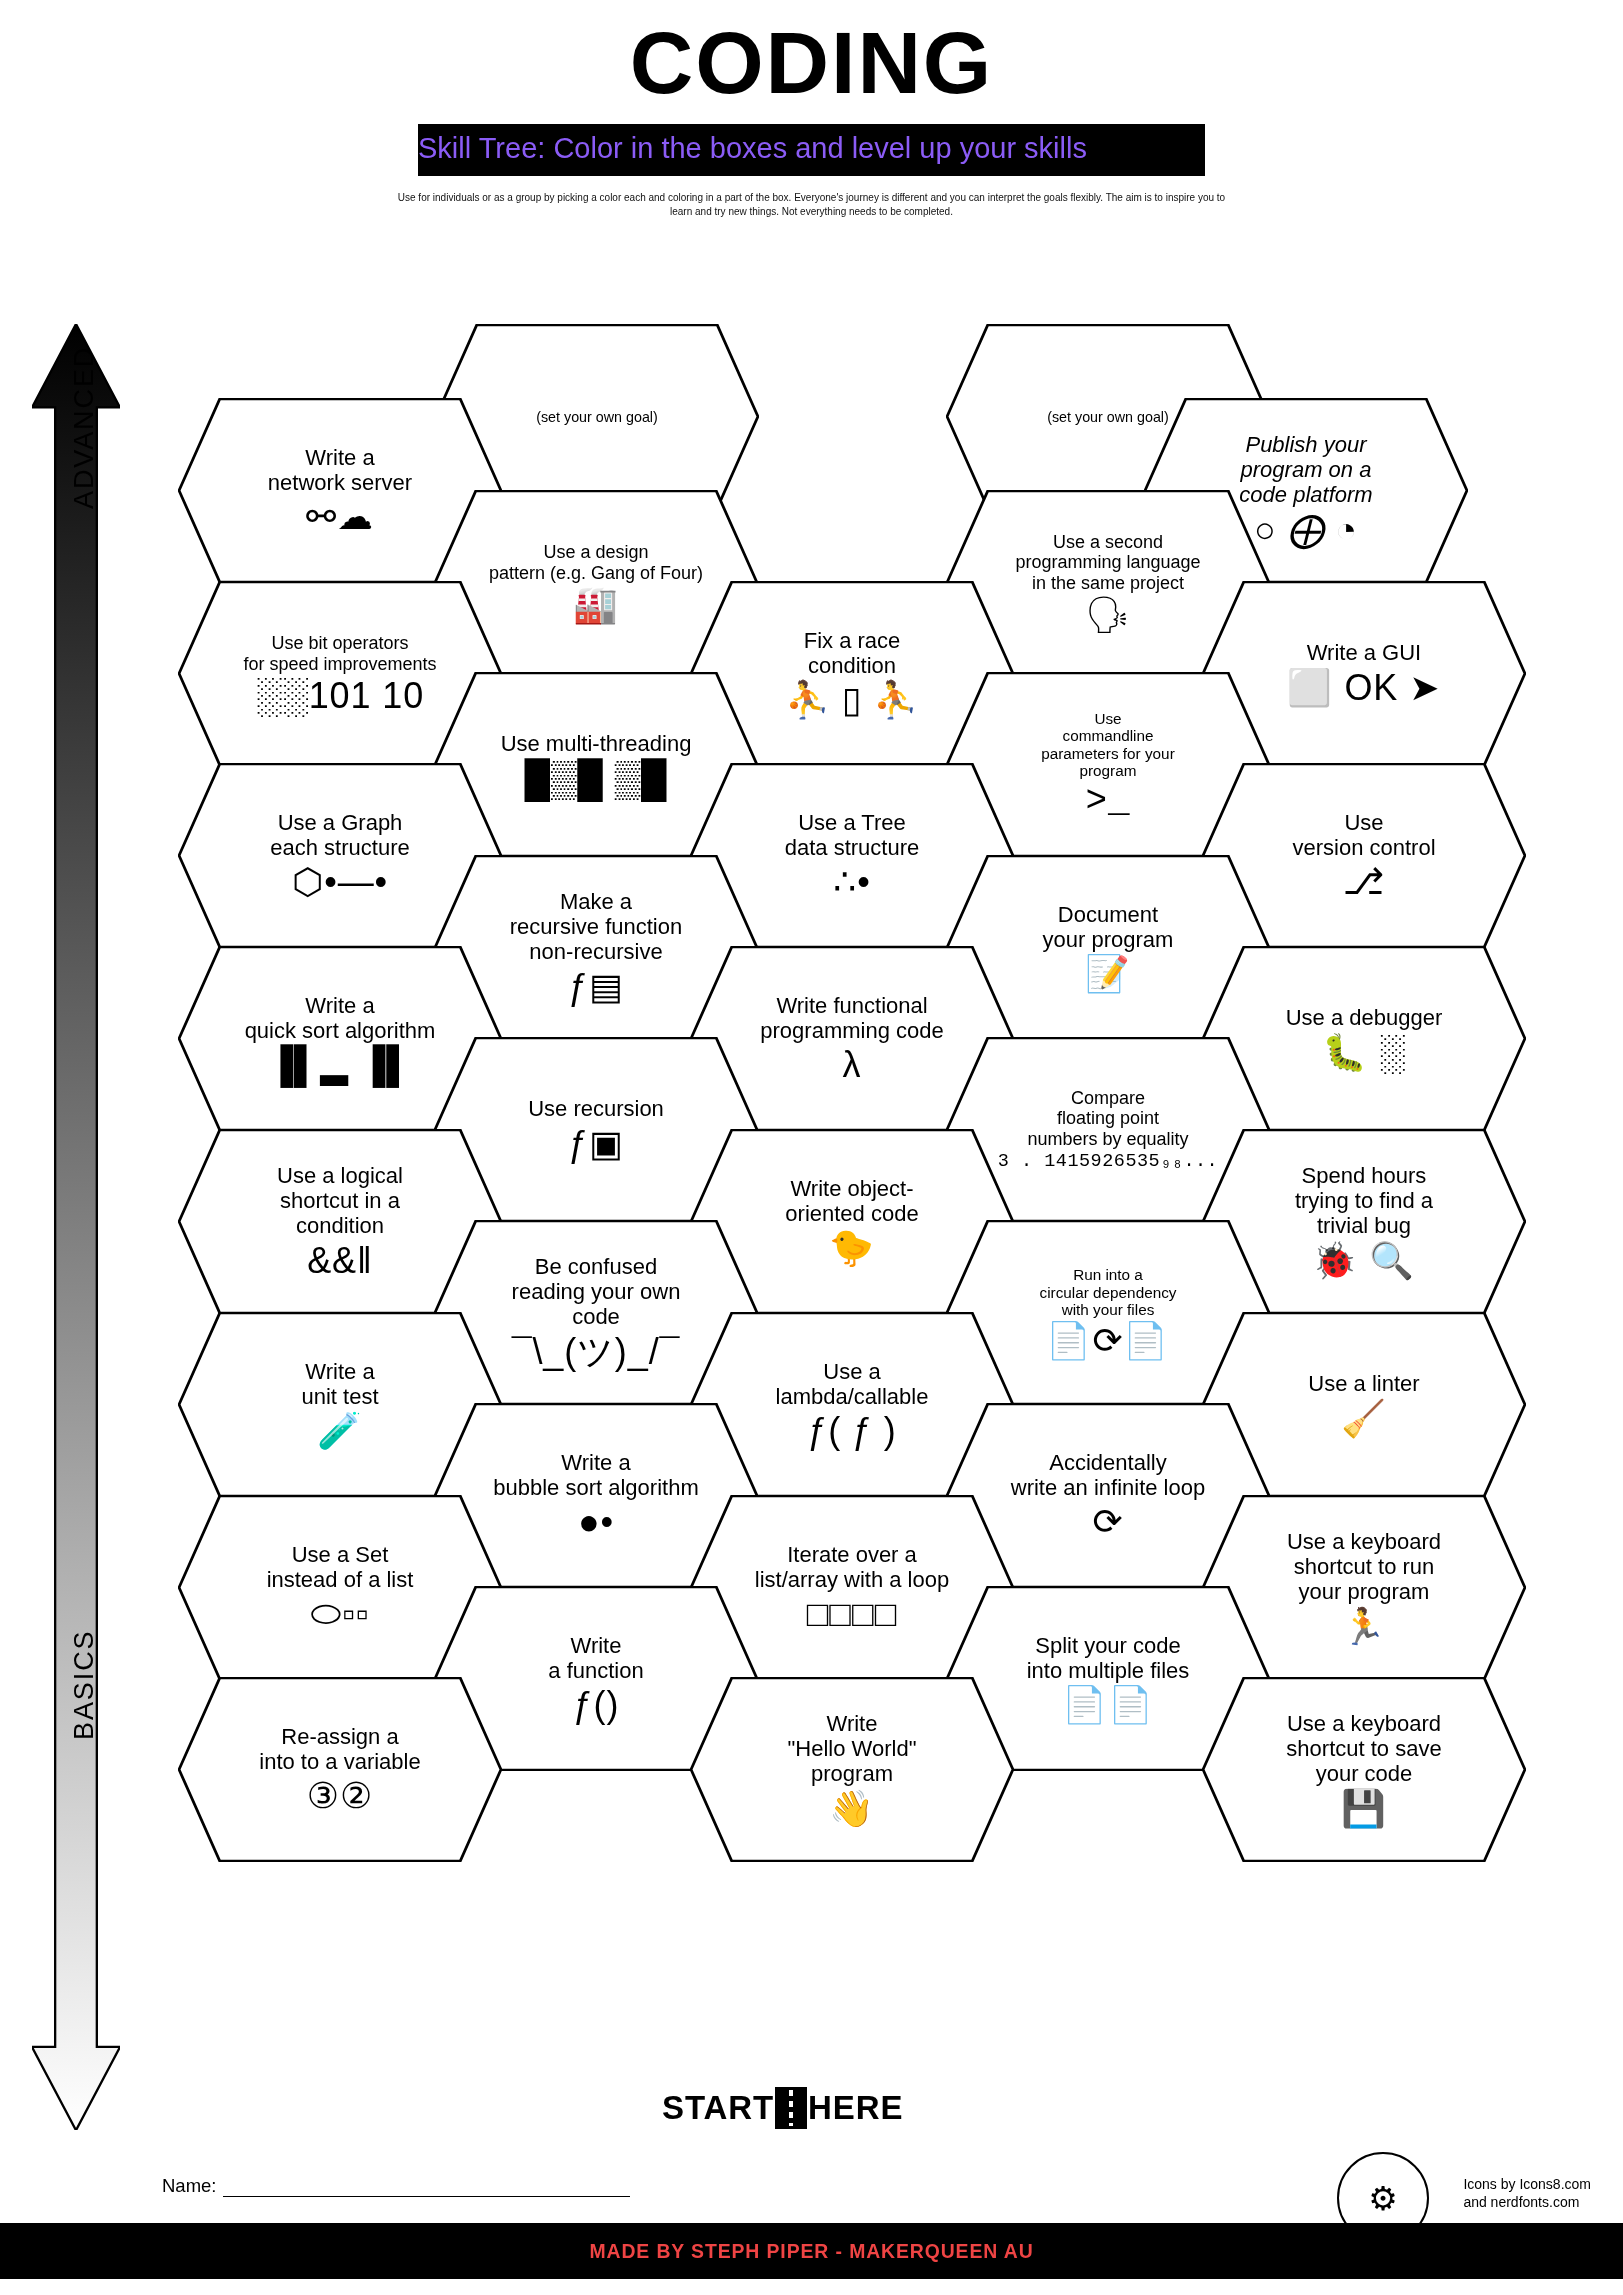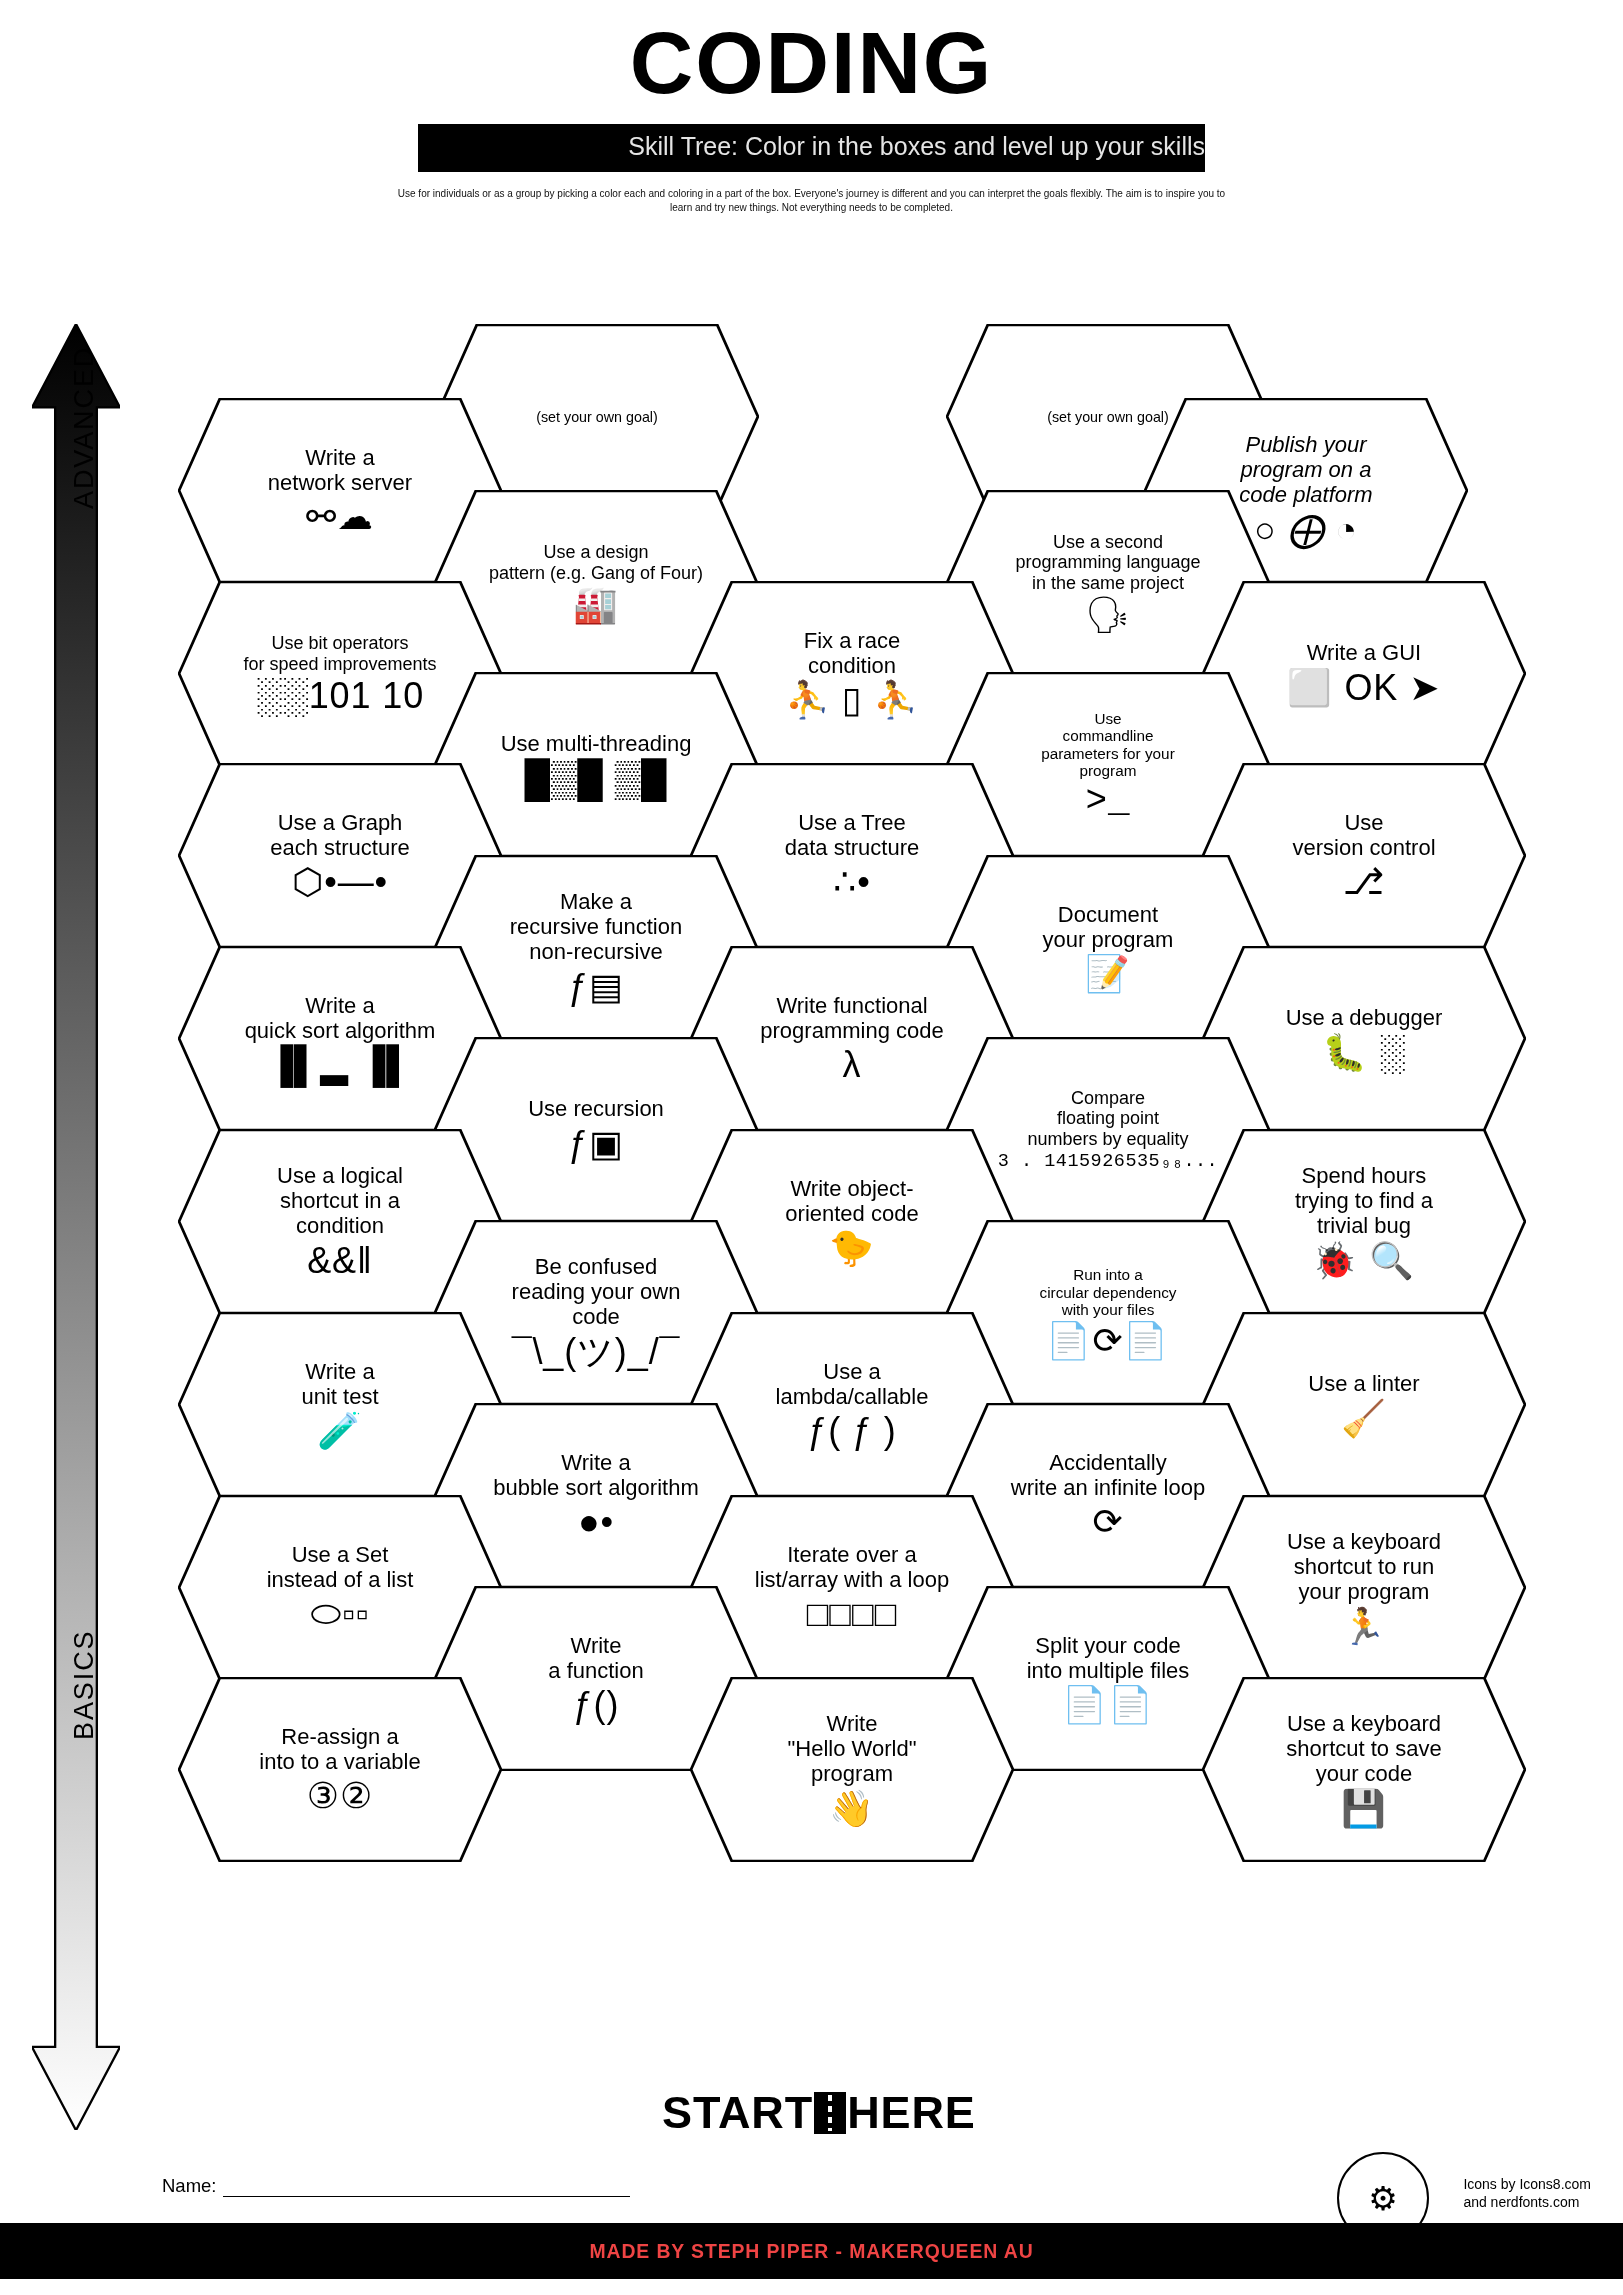--- a/index.html
+++ b/index.html
@@ -22,25 +22,25 @@
     font-size: 88px;
     font-weight: bold;
     letter-spacing: 1.9px;
     margin: 18.5px 0 0 0;
     line-height: 1.0;
     font-family: "Liberation Sans", sans-serif;
   }
   .subtitle-bar {
     margin: 17.6px auto 0 auto;
     background: #000;
-    color: #e5e5e5;
+    color: #8b5cf6;
     width: 787px;
-    text-align: right;
+    text-align: left;
     padding: 8.3px 0 10.2px 0;
-    font-size: 25px;
+    font-size: 29px;
   }
   .subtitle-bar .label { font-weight: normal; }
   .instructions {
     text-align: center;
     font-size: 10px;
     line-height: 1.45;
     margin: 15px auto 0 auto;
     width: 833px;
     color: #111;
   }
@@ -119,21 +119,21 @@
   }
 
   
   .start-row {
     position: absolute;
     left: 662px;
     top: 2087px;
     display: flex;
     align-items: center;
     gap: 1px;
-    font-size: 45px;
+    font-size: 33px;
     font-weight: bold;
     letter-spacing: 0.9px;
   }
   .road {
     width: 32px; height: 42px; background: #000;
     position: relative;
   }
   .road:before {
     content: "";
     position: absolute;

